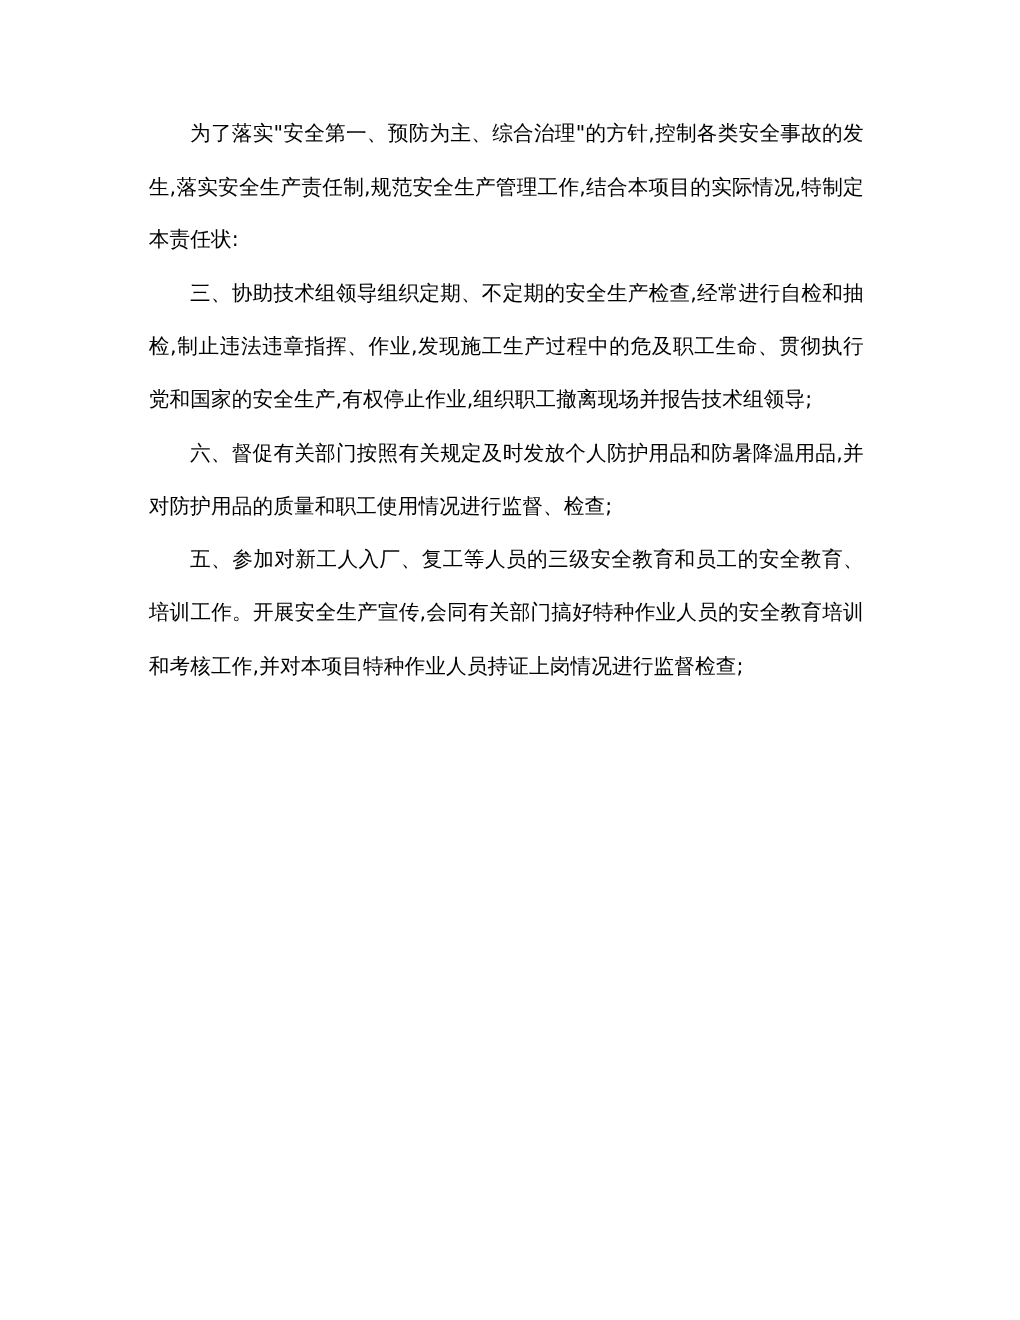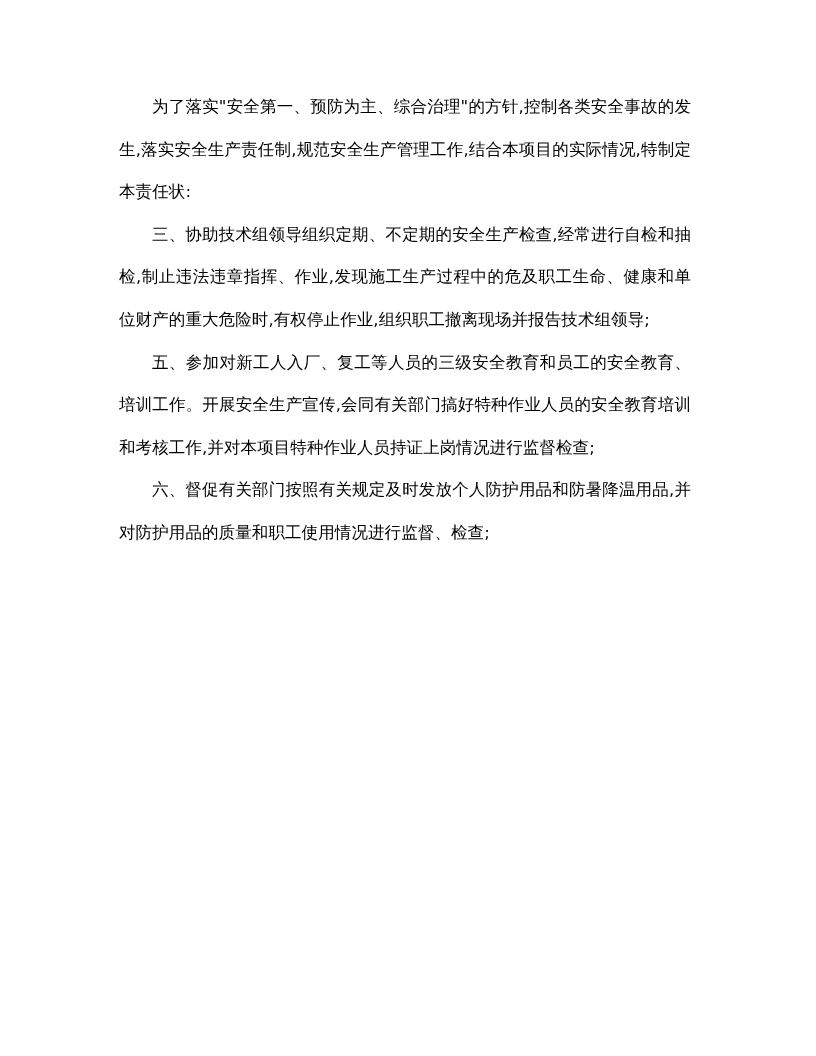--- a/index.html
+++ b/index.html
@@ -47,22 +47,22 @@
 </head>
 <body>
 
 <div class="page">
   <div class="doc-body">
 
     <p class="para">为了落实"安全第一、预防为主、综合治理"的方针,控制各类安全事故的发生,落实安全生产责任制,规范安全生产管理工作,结合本项目的实际情况,特制定本责任状:</p>
 
 
 
-    <p class="para">三、协助技术组领导组织定期、不定期的安全生产检查,经常进行自检和抽检,制止违法违章指挥、作业,发现施工生产过程中的危及职工生命、健康和单位财产的重大危险时,有权停止作业,组织职工撤离现场并报告技术组领导;</p>
+    <p class="para">三、协助技术组领导组织定期、不定期的安全生产检查,经常进行自检和抽检,制止违法违章指挥、作业,发现施工生产过程中的危及职工生命、贯彻执行党和国家的安全生产,有权停止作业,组织职工撤离现场并报告技术组领导;</p>
 
 
+    <p class="para">六、督促有关部门按照有关规定及时发放个人防护用品和防暑降温用品,并对防护用品的质量和职工使用情况进行监督、检查;</p>
+
     <p class="para">五、参加对新工人入厂、复工等人员的三级安全教育和员工的安全教育、培训工作。开展安全生产宣传,会同有关部门搞好特种作业人员的安全教育培训和考核工作,并对本项目特种作业人员持证上岗情况进行监督检查;</p>
-
-    <p class="para">六、督促有关部门按照有关规定及时发放个人防护用品和防暑降温用品,并对防护用品的质量和职工使用情况进行监督、检查;</p>
 
 
   </div>
 </div>
 
 </body></html>

